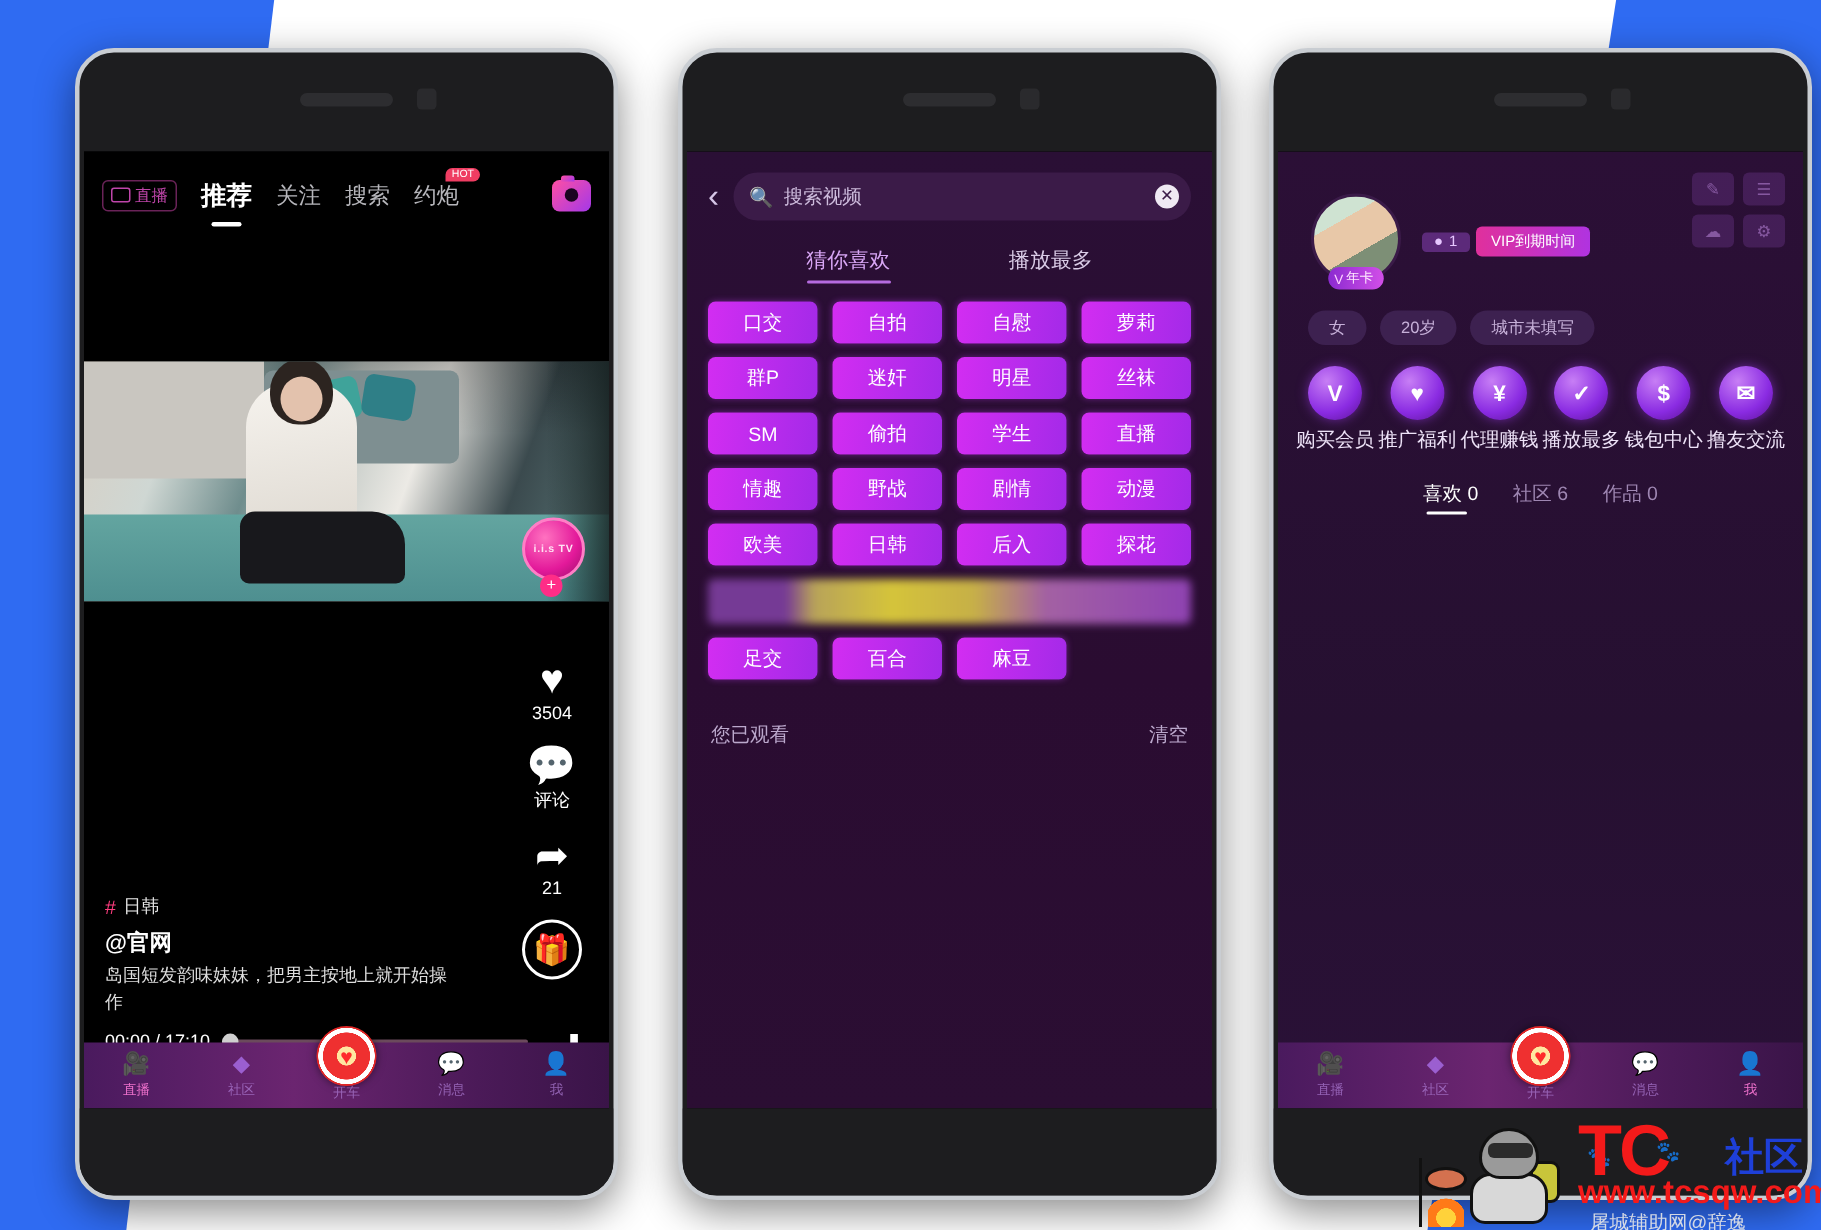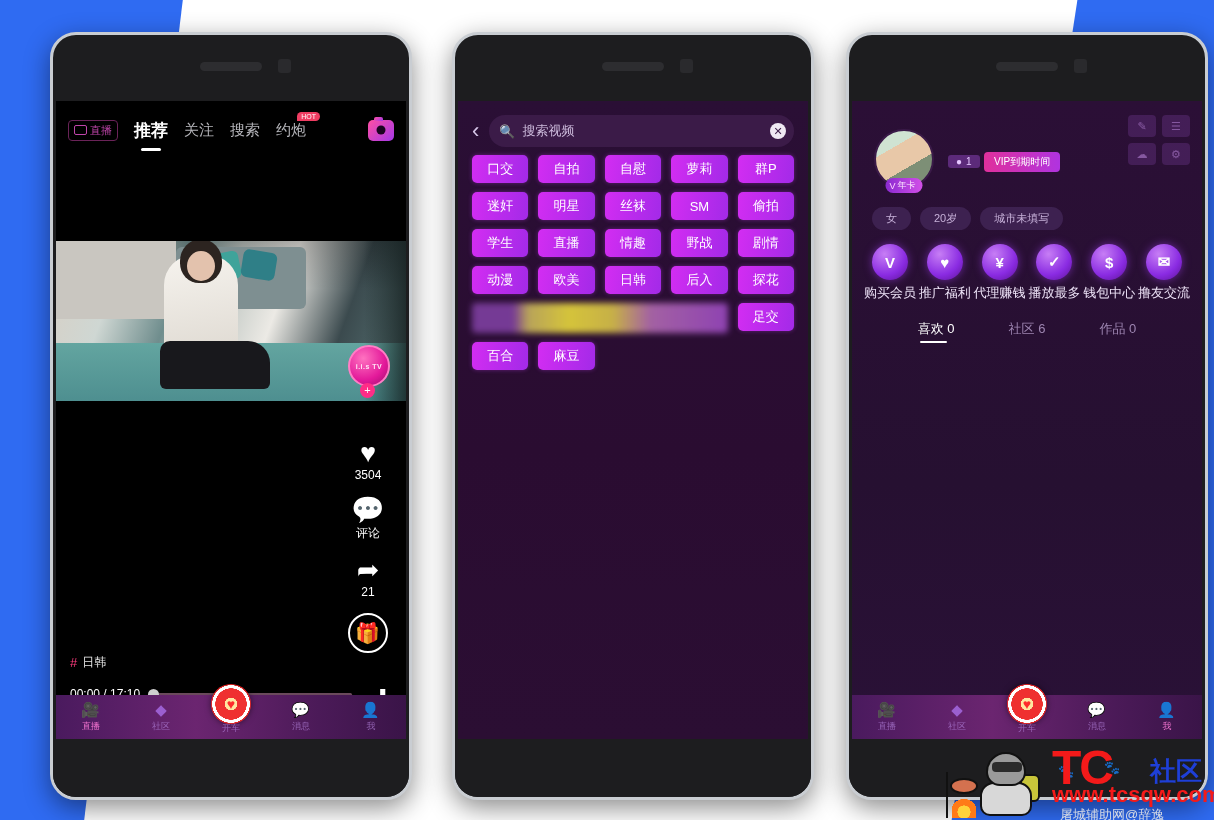--- a/index.html
+++ b/index.html
@@ -195,21 +195,21 @@
     background:#efe9f3; color:#3b1b48; font-size:11px; line-height:16px; text-align:center;
   }
   .p2-tabs { display:flex; justify-content:space-around; padding:10px 40px 12px; }
   .p2-tab { font-size:14px; color:#d9cbe6; position:relative; padding-bottom:6px; }
   .p2-tab.active { color:#d8a6f5; }
   .p2-tab.active::after {
     content:""; position:absolute; left:0; right:0; bottom:0; height:2px;
     background:#b56bdf; border-radius:1px;
   }
   .tag-grid {
-    display:grid; grid-template-columns:repeat(5,1fr); gap:9px 10px;
+    display:grid; grid-template-columns:repeat(4,1fr); gap:9px 10px;
     padding:0 14px;
   }
   .tagbtn {
     height:28px; border-radius:5px; display:flex; align-items:center; justify-content:center;
     font-size:13px; color:#fff;
     background:linear-gradient(100deg,#d32df2,#a32ae8);
     box-shadow:0 0 4px rgba(190,60,240,.4);
   }
   .tag-blur {
     grid-column:1 / span 4; height:30px; border-radius:4px;
@@ -266,21 +266,21 @@
   .act { width:52px; text-align:center; }
   .act-ico {
     width:36px; height:36px; border-radius:50%; margin:0 auto 4px;
     background:radial-gradient(circle at 35% 28%, #c77ef5, #8a2be2 60%, #5b1394);
     box-shadow:0 0 8px rgba(160,60,240,.55);
     display:flex; align-items:center; justify-content:center;
     color:#fff; font-size:15px; font-weight:bold;
   }
   .act-lbl { font-size:13px; color:#ede2f7; }
 
-  .p3-tabs { display:flex; justify-content:center; gap:54px; padding:18px 0 0; }
+  .p3-tabs { display:flex; justify-content:center; gap:23px; padding:18px 0 0; }
   .p3-tab { font-size:13px; color:#9e86b2; position:relative; padding-bottom:5px; }
   .p3-tab.active { color:#fff; }
   .p3-tab.active::after {
     content:""; position:absolute; left:2px; right:8px; bottom:0; height:2px; background:#fff; border-radius:1px;
   }
   .p3-empty { text-align:center; padding-top:28px; }
   .silhouette {
     width:110px; height:74px; margin:0 auto 6px; position:relative;
   }
   .sil-body {
@@ -429,20 +429,22 @@
           <div class="rail-item">
             <div class="gift-circle">🎁</div>
           </div>
         </div>
 
         <div class="p1-info">
           <div class="tag-line">
             <span class="tag-hash">#</span>
             <span>日韩</span>
           </div>
+          <div class="p1-user">@官网</div>
+          <div class="p1-desc">岛国短发韵味妹妹，把男主按地上就开始操作</div>
         </div>
 
         <div class="p1-progress">
           <div class="p1-time">00:00 / 17:10</div>
           <div class="bar-wrap">
             <div class="bar-knob"></div>
           </div>
         </div>
         <div class="dl-ico">⬇</div>
 
@@ -494,20 +496,28 @@
 
         <div class="p2-search">
           <div class="back-chev">‹</div>
           <div class="search-box">
             <span class="sb-mag">🔍</span>
             <span class="sb-text">搜索视频</span>
             <span class="sb-clear">✕</span>
           </div>
         </div>
 
+        <div class="p2-tabs">
+          <div class="p2-tab active">
+            <span>猜你喜欢</span>
+          </div>
+          <div class="p2-tab">
+            <span>播放最多</span>
+          </div>
+        </div>
 
         <div class="tag-grid">
           <div class="tagbtn">口交</div>
           <div class="tagbtn">自拍</div>
           <div class="tagbtn">自慰</div>
           <div class="tagbtn">萝莉</div>
 
           <div class="tagbtn">群P</div>
           <div class="tagbtn">迷奸</div>
           <div class="tagbtn">明星</div>
@@ -528,20 +538,24 @@
           <div class="tagbtn">后入</div>
           <div class="tagbtn">探花</div>
 
           <div class="tag-blur"></div>
 
           <div class="tagbtn">足交</div>
           <div class="tagbtn">百合</div>
           <div class="tagbtn">麻豆</div>
         </div>
 
+        <div class="p2-history">
+          <span>您已观看</span>
+          <span class="clear-link">清空</span>
+        </div>
 
       </div>
     </div>
     <div class="bezel-bottom"></div>
   </div>
 
   <div class="phone" id="phone3">
     <div class="bezel-top">
       <div class="speaker"></div>
       <div class="frontcam"></div>

